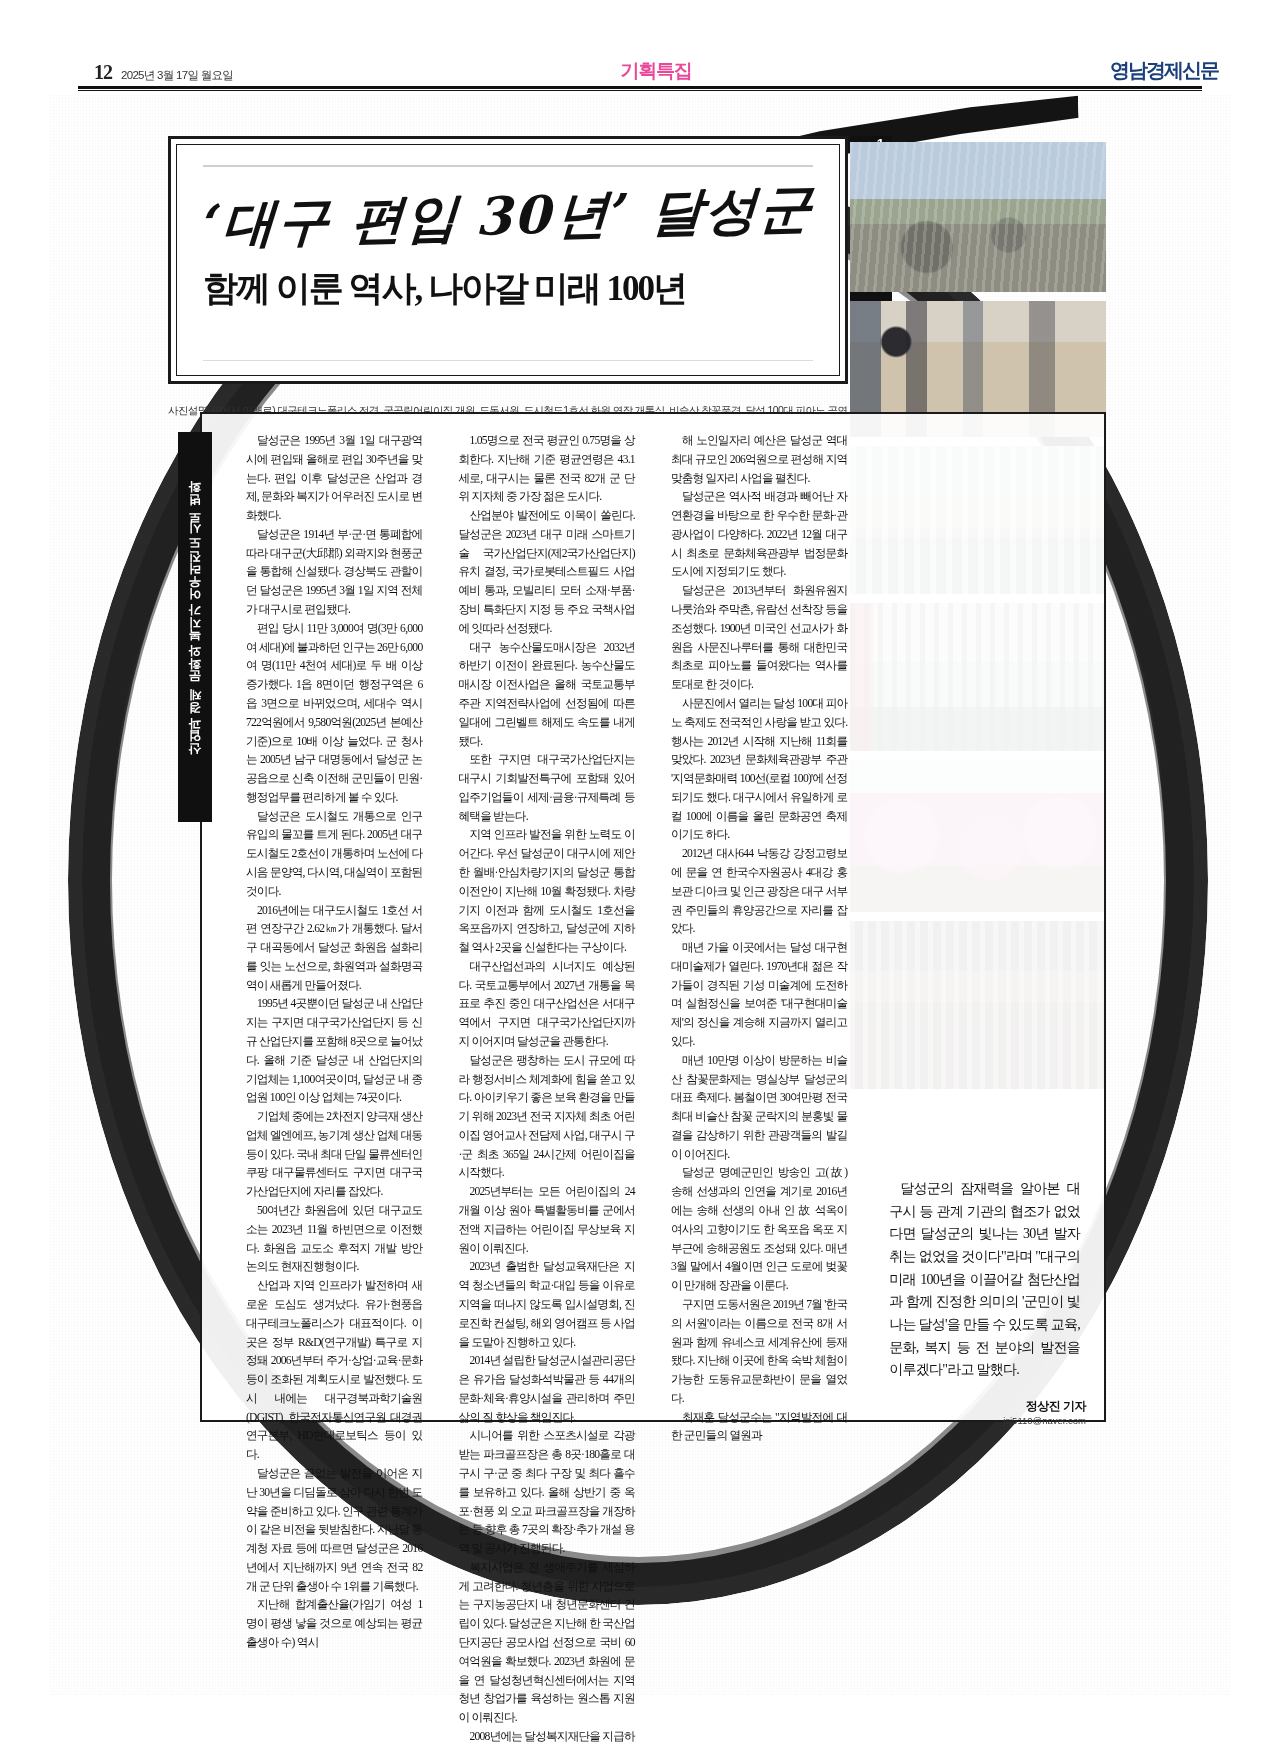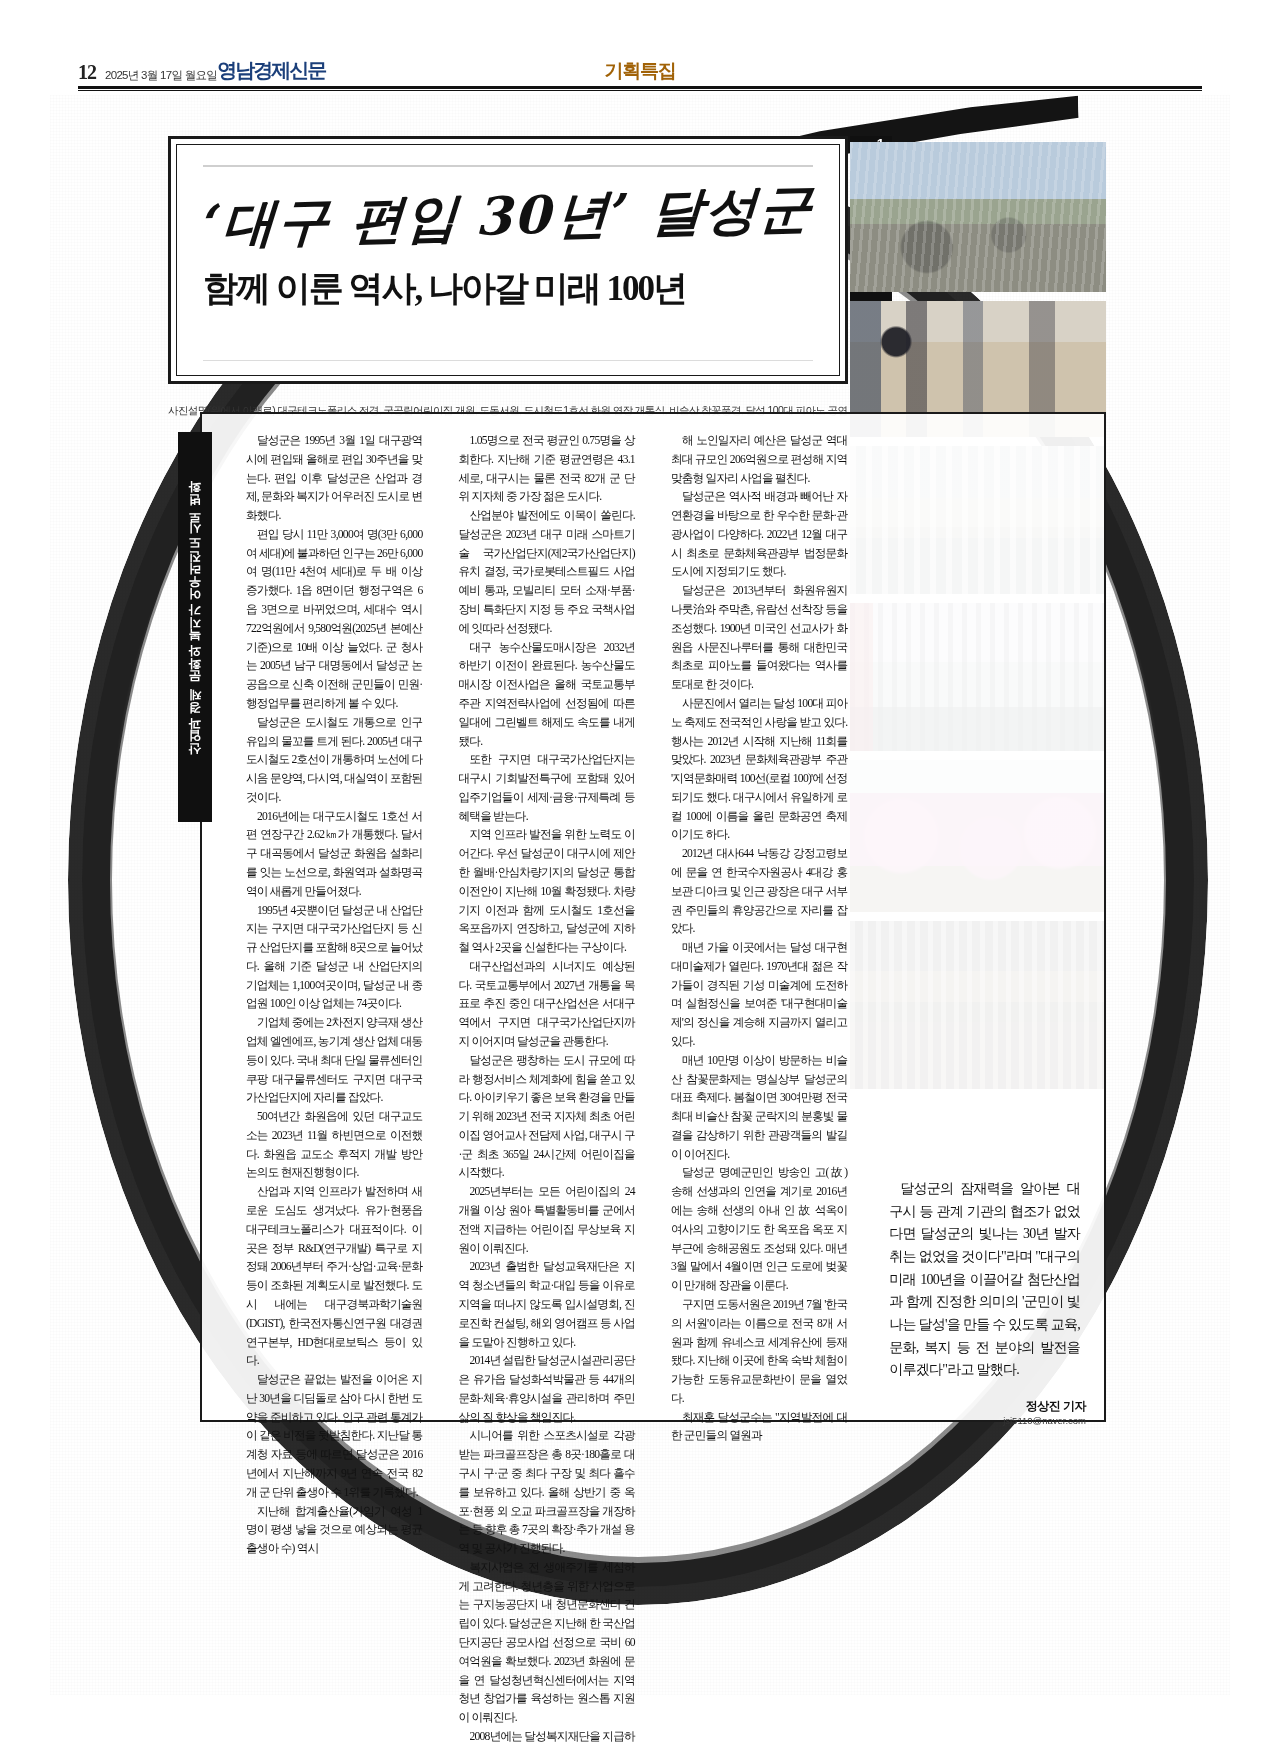--- a/index.html
+++ b/index.html
@@ -7,27 +7,27 @@
   body {
     width:1180px; height:1746px;
     background:#ffffff;
     font-family:"Liberation Serif", "DejaVu Serif", serif;
     position:relative; overflow:hidden;
     margin:0 auto;
   }
 
   
   .masthead {
-    position:absolute; left:28px; top:48px; width:1124px; height:36px;
-    display:flex; align-items:flex-end; 
+    position:absolute; left:44px; top:48px; width:1124px; height:36px;
+    display:flex; align-items:flex-end; justify-content:space-between;
   }
   .mh-left { display:flex; align-items:baseline; gap:9px; }
   .mh-page { font-size:20px; font-weight:700; color:#222; letter-spacing:-1px; }
   .mh-date { font-size:11.5px; color:#333; letter-spacing:-0.7px; font-family:"Liberation Sans",sans-serif; }
-  .mh-section { font-size:19px; font-weight:700; color:#a16207; letter-spacing:-1.2px;
+  .mh-section { font-size:19px; font-weight:700; color:#ec4899; letter-spacing:-1.2px;
                 position:absolute; left:50%; transform:translateX(-50%); bottom:0; }
   .mh-brand { font-size:20px; font-weight:700; color:#1b3f7a; letter-spacing:-2px;
               font-family:"Liberation Sans",sans-serif; }
 
   .rule-top { position:absolute; left:28px; top:86px; width:1124px; height:3px; background:#111; }
   .rule-top::after{ content:""; position:absolute; left:0; top:4px; width:100%; height:1px; background:#111; }
 
   
   .brush-wrap { position:absolute; left:0; top:95px; width:1180px; height:1600px; overflow:hidden; pointer-events:none; }
   .brush-ring {
@@ -217,20 +217,21 @@
 
 <div class="article-frame"></div>
 
 <div class="vtag-side">
   <span>산업과 경제, 문화와 복지가 어우러진 도시로 변화</span>
 </div>
 
 <div class="cols">
   <div class="col">
       <p>달성군은 1995년 3월 1일 대구광역시에 편입돼 올해로 편입 30주년을 맞는다. 편입 이후 달성군은 산업과 경제, 문화와 복지가 어우러진 도시로 변화했다.</p>
+      <p>달성군은 1914년 부·군·면 통폐합에 따라 대구군(大邱郡) 외곽지와 현풍군을 통합해 신설됐다. 경상북도 관할이던 달성군은 1995년 3월 1일 지역 전체가 대구시로 편입됐다.</p>
       <p>편입 당시 11만 3,000여 명(3만 6,000여 세대)에 불과하던 인구는 26만 6,000여 명(11만 4천여 세대)로 두 배 이상 증가했다. 1읍 8면이던 행정구역은 6읍 3면으로 바뀌었으며, 세대수 역시 722억원에서 9,580억원(2025년 본예산 기준)으로 10배 이상 늘었다. 군 청사는 2005년 남구 대명동에서 달성군 논공읍으로 신축 이전해 군민들이 민원·행정업무를 편리하게 볼 수 있다.</p>
       <p>달성군은 도시철도 개통으로 인구 유입의 물꼬를 트게 된다. 2005년 대구도시철도 2호선이 개통하며 노선에 다시음 문양역, 다시역, 대실역이 포함된 것이다.</p>
       <p>2016년에는 대구도시철도 1호선 서편 연장구간 2.62㎞가 개통했다. 달서구 대곡동에서 달성군 화원읍 설화리를 잇는 노선으로, 화원역과 설화명곡역이 새롭게 만들어졌다.</p>
       <p>1995년 4곳뿐이던 달성군 내 산업단지는 구지면 대구국가산업단지 등 신규 산업단지를 포함해 8곳으로 늘어났다. 올해 기준 달성군 내 산업단지의 기업체는 1,100여곳이며, 달성군 내 종업원 100인 이상 업체는 74곳이다.</p>
       <p>기업체 중에는 2차전지 양극재 생산 업체 엘엔에프, 농기계 생산 업체 대동 등이 있다. 국내 최대 단일 물류센터인 쿠팡 대구물류센터도 구지면 대구국가산업단지에 자리를 잡았다.</p>
       <p>50여년간 화원읍에 있던 대구교도소는 2023년 11월 하빈면으로 이전했다. 화원읍 교도소 후적지 개발 방안 논의도 현재진행형이다.</p>
       <p>산업과 지역 인프라가 발전하며 새로운 도심도 생겨났다. 유가·현풍읍 대구테크노폴리스가 대표적이다. 이곳은 정부 R&amp;D(연구개발) 특구로 지정돼 2006년부터 주거·상업·교육·문화 등이 조화된 계획도시로 발전했다. 도시 내에는 대구경북과학기술원(DGIST), 한국전자통신연구원 대경권연구본부, HD현대로보틱스 등이 있다.</p>
       <p>달성군은 끝없는 발전을 이어온 지난 30년을 디딤돌로 삼아 다시 한번 도약을 준비하고 있다. 인구 관련 통계가 이 같은 비전을 뒷받침한다. 지난달 통계청 자료 등에 따르면 달성군은 2016년에서 지난해까지 9년 연속 전국 82개 군 단위 출생아 수 1위를 기록했다.</p>
       <p>지난해 합계출산율(가임기 여성 1명이 평생 낳을 것으로 예상되는 평균 출생아 수) 역시</p>
     </div>

